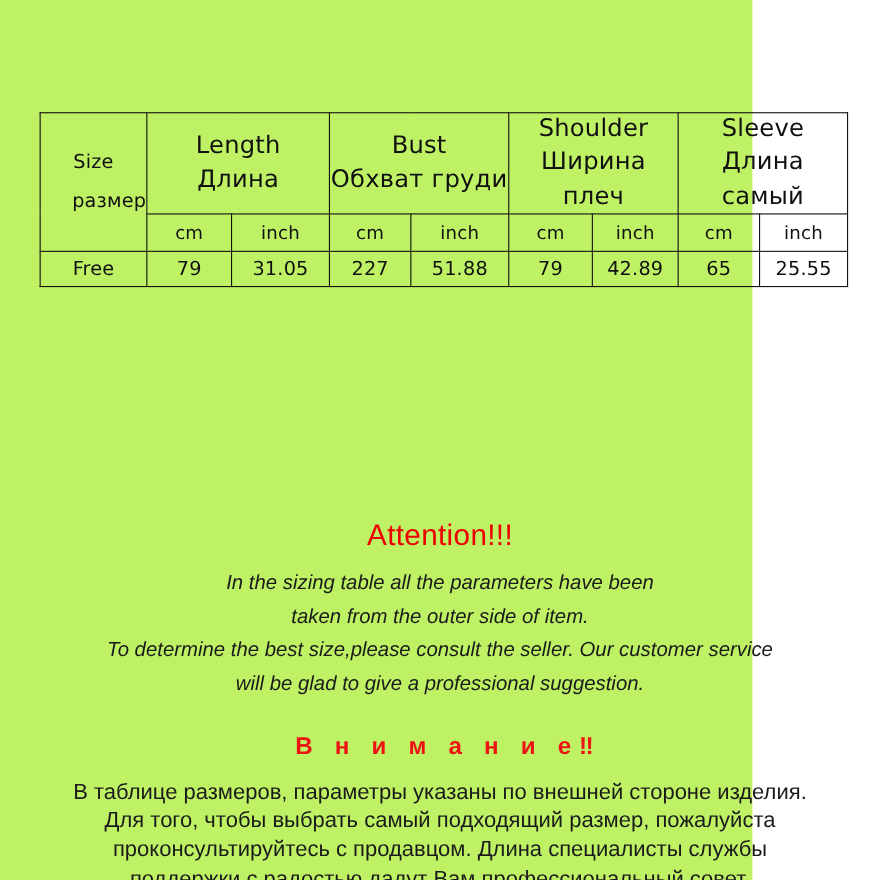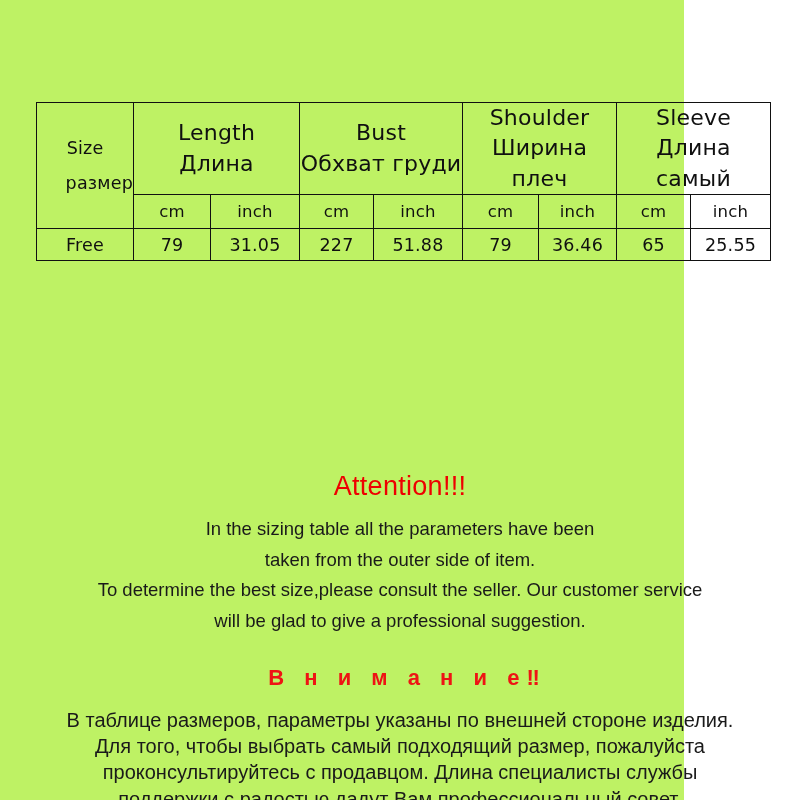--- a/index.html
+++ b/index.html
@@ -93,20 +93,21 @@
     letter-spacing: 0.3px;
   }
   .notice-body-en {
     color: #1a1a1a;
     font-family: "Liberation Sans", sans-serif;
     font-size: 18.5px;
     font-weight: 400;
     line-height: 1.28;
     margin: 0;
     padding: 0 60px;
+    font-style: italic;
   }
   .notice-body-en p { margin: 0; }
   .notice-body-en p + p { margin-top: 7px; }
 
   .attn-title-ru {
     color: #ee1414;
     font-family: "Liberation Sans", sans-serif;
     font-size: 22px;
     font-weight: 700;
     line-height: 1;
@@ -180,21 +181,21 @@
         </tr>
       </thead>
       <tbody>
         <tr class="row-data">
           <td>Free</td>
           <td>79</td>
           <td>31.05</td>
           <td>227</td>
           <td>51.88</td>
           <td>79</td>
-          <td>36.46</td>
+          <td>42.89</td>
           <td>65</td>
           <td>25.55</td>
         </tr>
       </tbody>
     </table>
   </div>
 
   <div class="notice">
 
     <div class="attn-title-en">Attention!!!</div>

